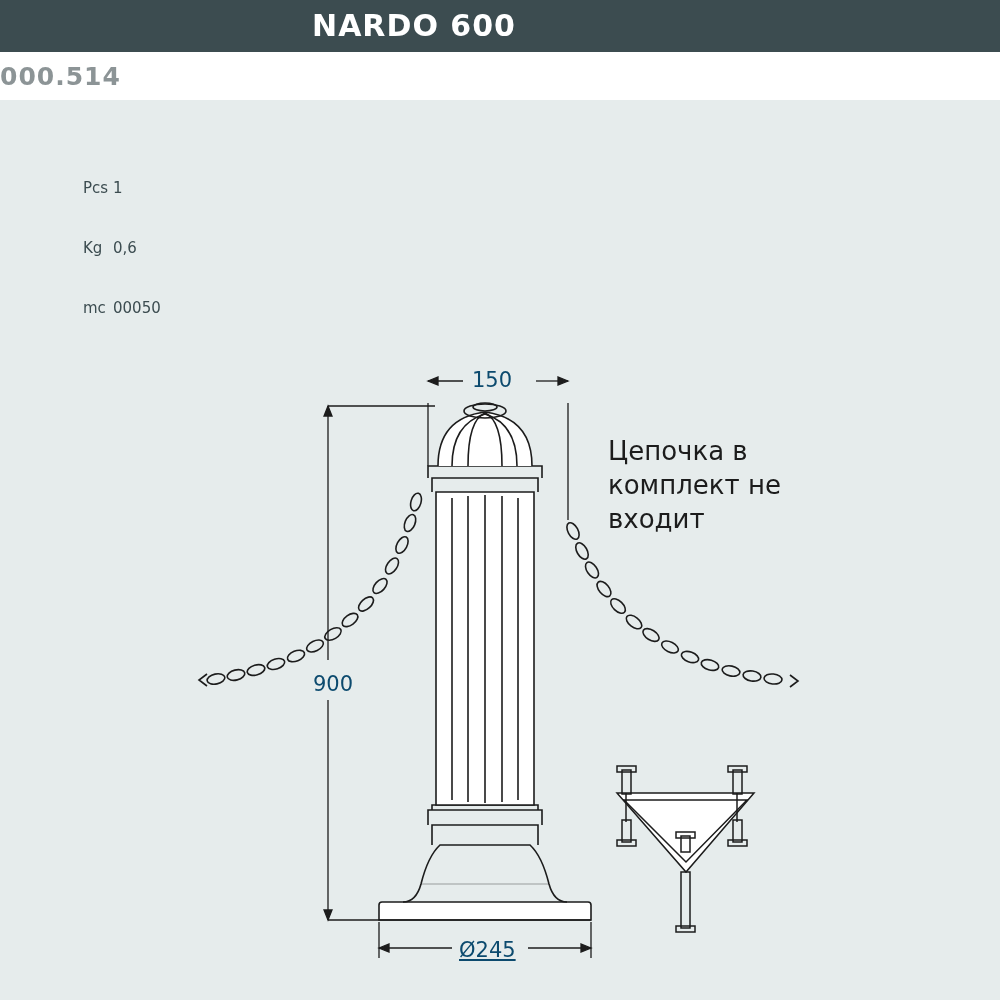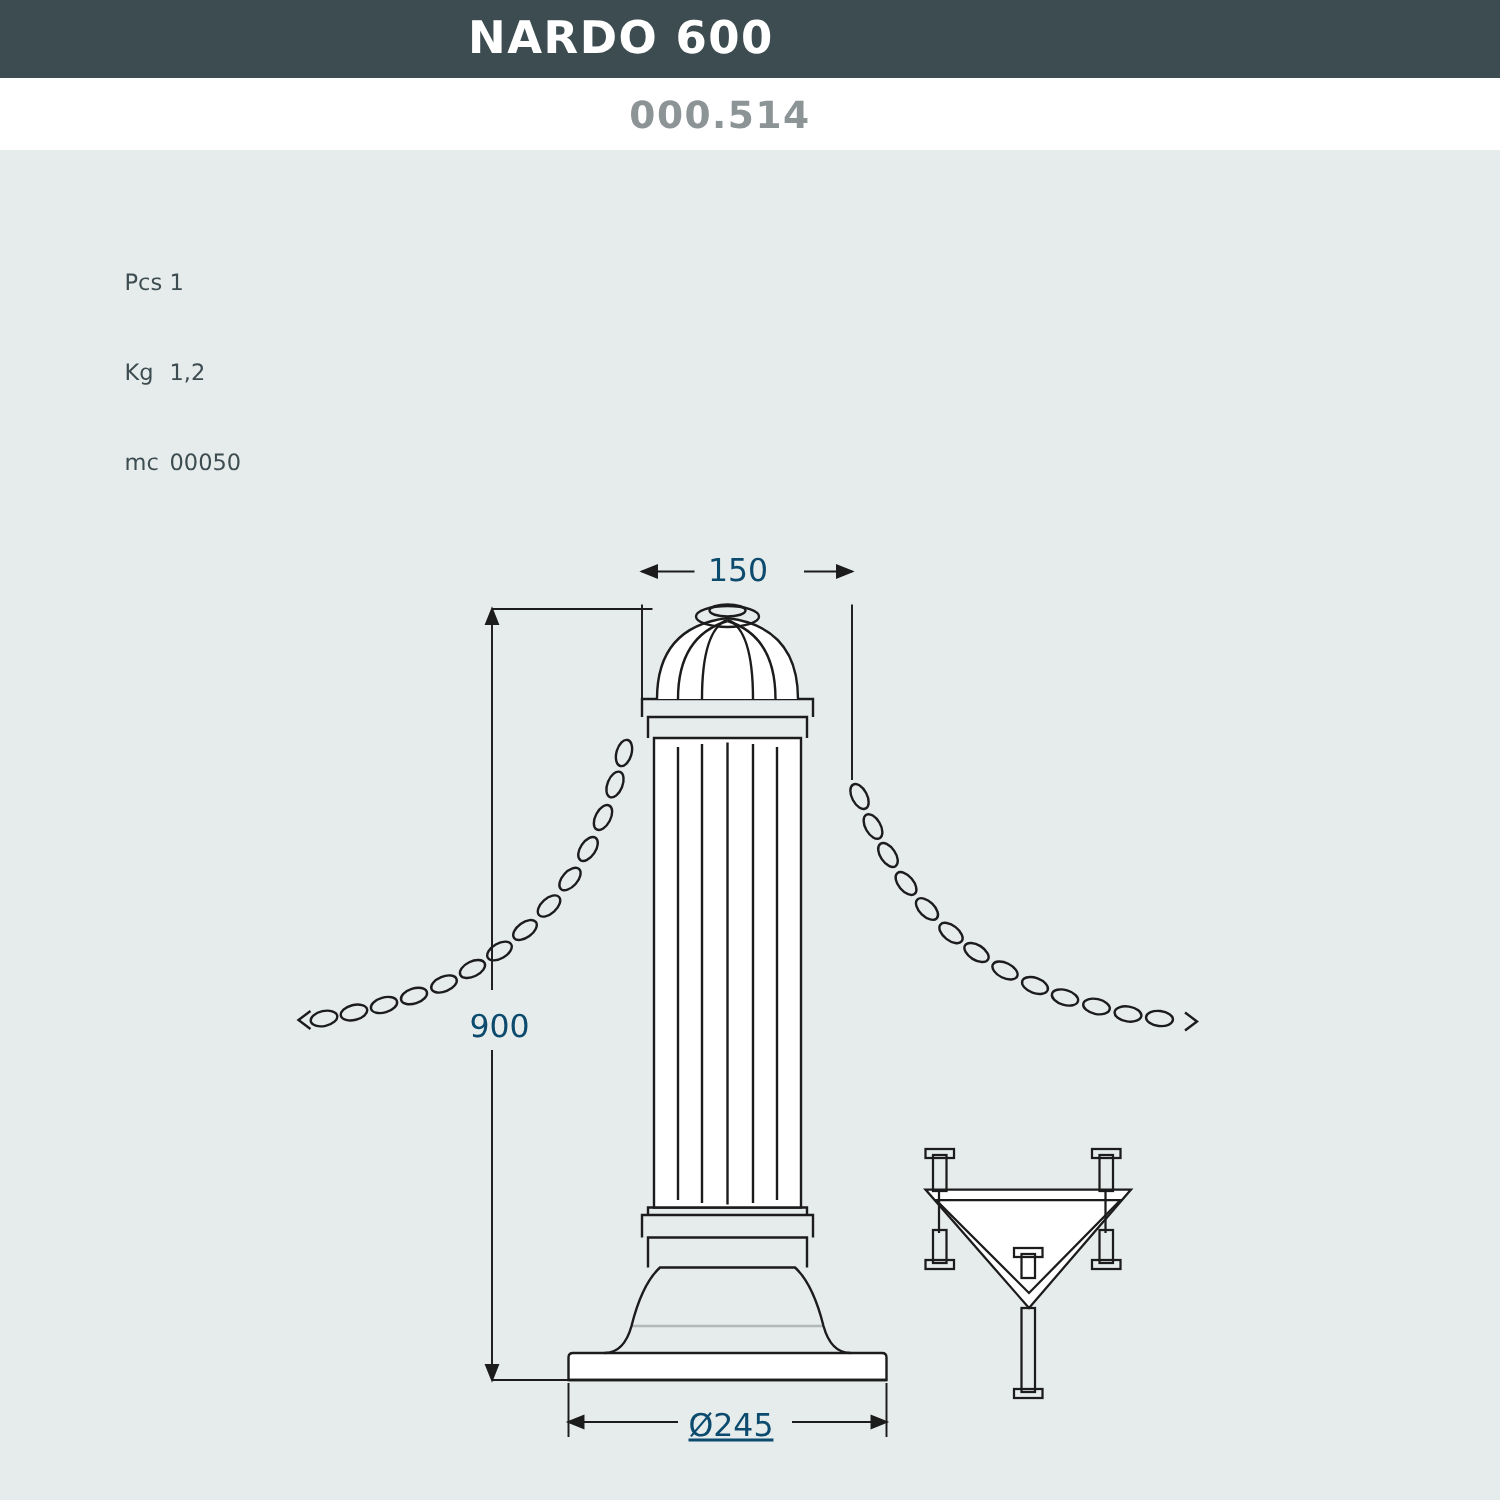--- a/index.html
+++ b/index.html
@@ -43,21 +43,20 @@
     position: absolute;
     left: 0; top: 52px;
     width: 1000px;
     height: 48px;
     background: #ffffff;
   }
   .header-code {
     position: absolute;
     left: 0; top: 62px;
     width: 960px;
-    text-align: center;
     color: #8c9496;
     font-size: 25px;
     font-weight: bold;
     letter-spacing: 1px;
   }
   
   .sheet {
     position: absolute;
     left: 0; top: 100px;
     width: 1000px;
@@ -105,21 +104,21 @@
 
   <div class="header-bar"></div>
   <div class="header-title">NARDO 600</div>
   <div class="subheader-bar"></div>
   <div class="header-code">000.514</div>
 
   <div class="sheet"></div>
 
   <div class="specs">
     <div class="spec-row"><span class="lbl">Pcs</span><span>1</span></div>
-    <div class="spec-row"><span class="lbl">Kg</span><span>1,2</span></div>
+    <div class="spec-row"><span class="lbl">Kg</span><span>0,6</span></div>
     <div class="spec-row"><span class="lbl">mc</span><span>00050</span></div>
   </div>
 
   <svg class="draw" viewBox="0 0 1000 1000">
     <g stroke="#1c1c1c" fill="none" stroke-width="1.6">
 
       <g stroke-width="1.6">
         <ellipse cx="216" cy="679" rx="9" ry="5" transform="rotate(-12 216 679)"></ellipse>
         <ellipse cx="236" cy="675" rx="9" ry="5" transform="rotate(-14 236 675)"></ellipse>
         <ellipse cx="256" cy="670" rx="9" ry="5" transform="rotate(-16 256 670)"></ellipse>
@@ -231,14 +230,15 @@
         <path d="M379 948 L389 944 L389 952 Z" fill="#1c1c1c"></path>
         <path d="M591 948 L581 944 L581 952 Z" fill="#1c1c1c"></path>
       </g>
     </g>
   </svg>
 
   <div class="dim-text" id="dim-150">150</div>
   <div class="dim-text" id="dim-600">900</div>
   <div class="dim-text" id="dim-245">Ø245</div>
 
+  <div class="note">Цепочка в комплект не входит</div>
 
 </div>
 
 </body></html>

